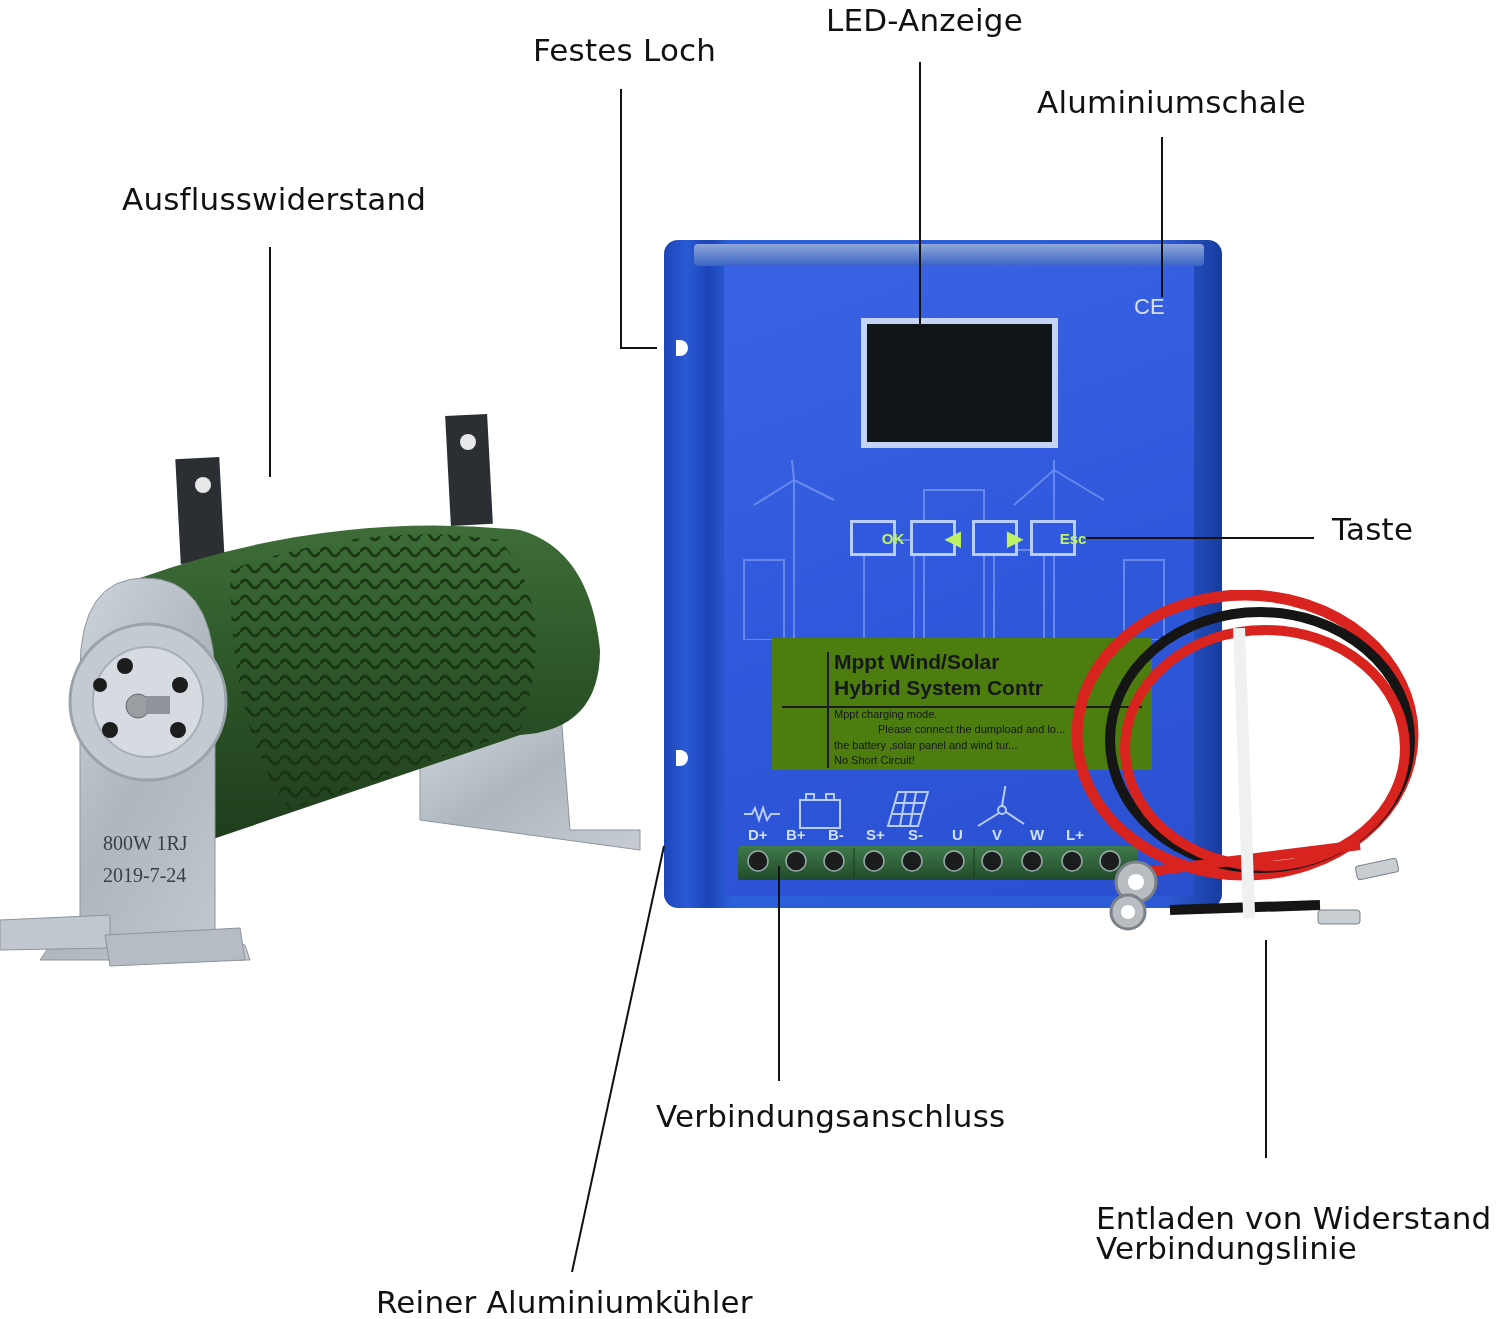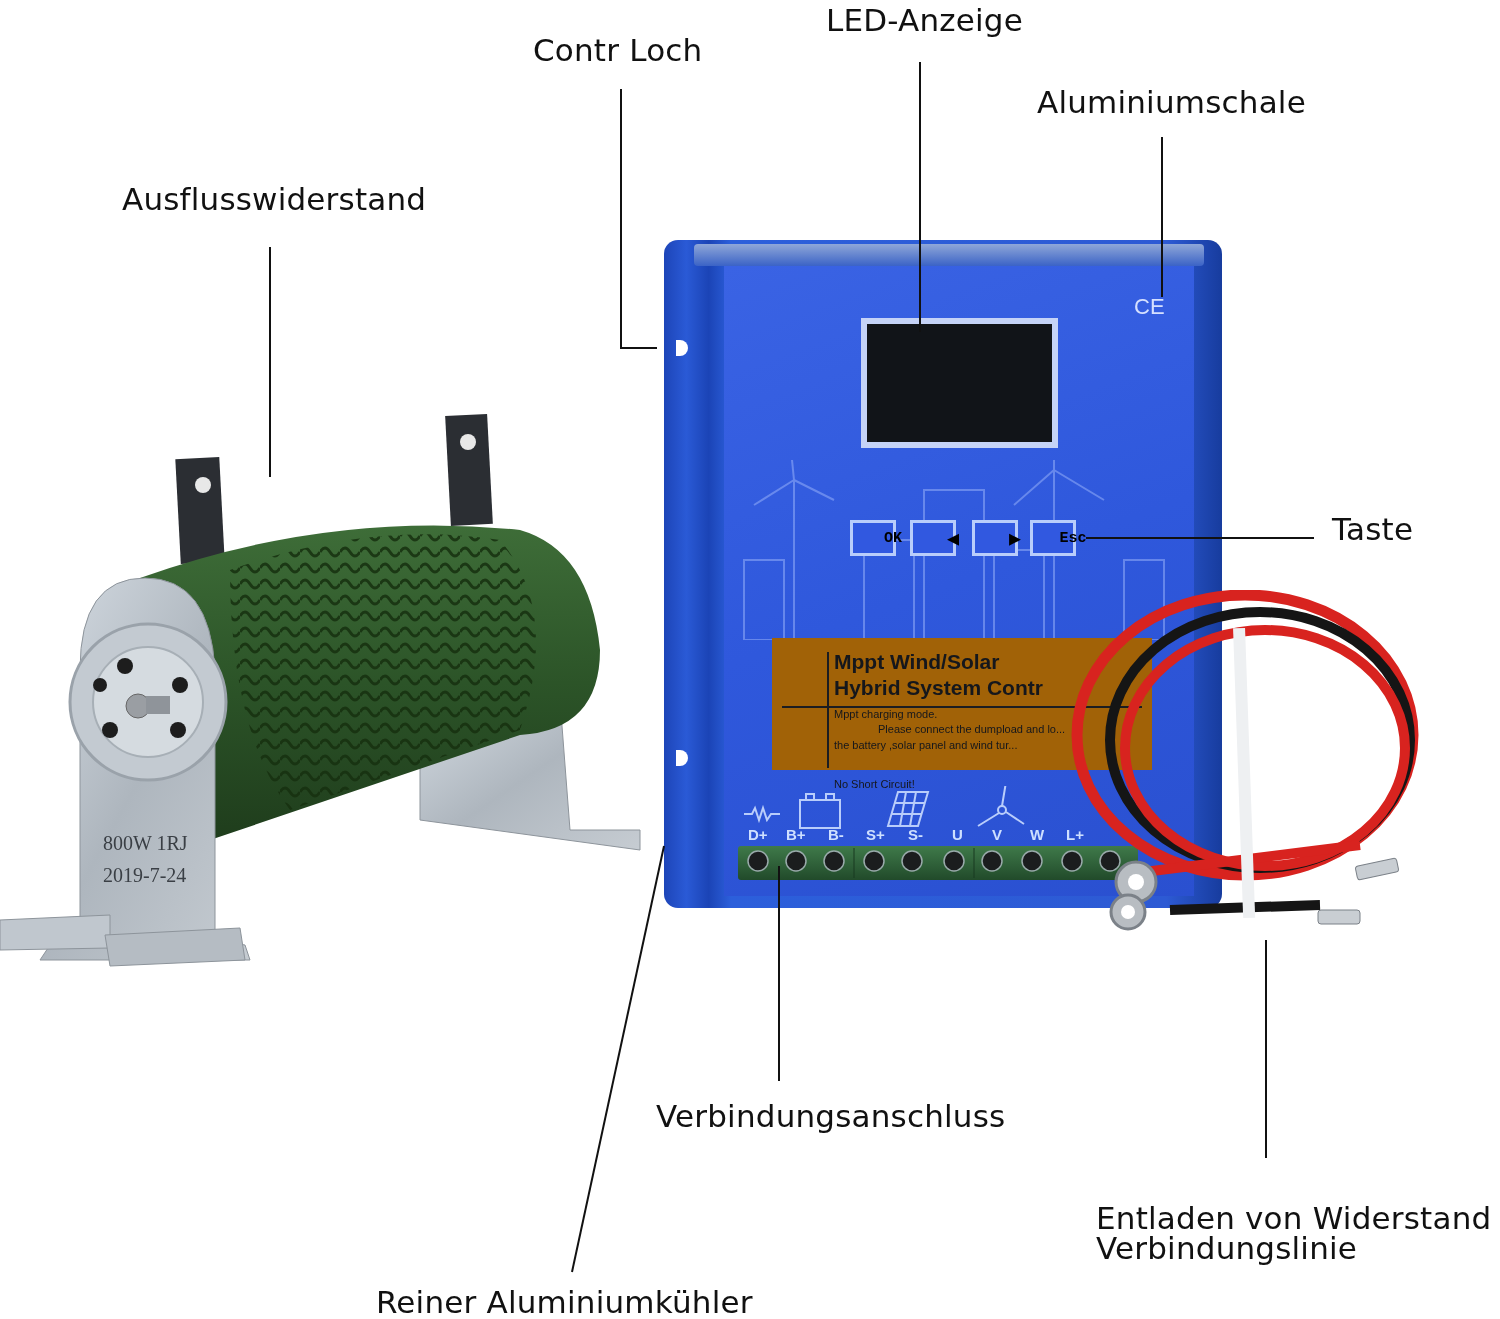--- a/index.html
+++ b/index.html
@@ -4,28 +4,28 @@
 <style>
   html, body { margin:0; padding:0; background:#ffffff; }
   body { width:1500px; height:1319px; position:relative; overflow:hidden;
          font-family:"DejaVu Sans", "Liberation Sans", sans-serif; }
   .label { position:absolute; font-size:31px; color:#111; white-space:nowrap; letter-spacing:0.2px; }
   .line { position:absolute; background:#111; }
   svg { position:absolute; }
   .panel-text { font-family:"Liberation Sans", sans-serif; }
   .term-label { position:absolute; color:#cfe0ff; font-size:15px; font-weight:bold; font-family:"Liberation Sans", sans-serif; }
   .btn { position:absolute; width:40px; height:36px; border:3px solid #b9cdfb; background:#3158e0; box-sizing:border-box;
-         color:#000000; font-weight:bold; font-family:Liberation Mono, monospace; font-size:15px;
+         color:#bef264; font-weight:bold; font-family:Liberation Sans, sans-serif; font-size:15px;
          display:flex; align-items:center; justify-content:center;padding-left:40px; }
 </style>
 </head>
 <body>
 
 <div class="label" style="left:826px; top:2px;">LED-Anzeige</div>
-<div class="label" style="left:533px; top:32px;">Contr Loch</div>
+<div class="label" style="left:533px; top:32px;">Festes Loch</div>
 <div class="label" style="left:1037px; top:84px;">Aluminiumschale</div>
 <div class="label" style="left:122px; top:181px;">Ausflusswiderstand</div>
 <div class="label" style="left:1332px; top:511px;">Taste</div>
 <div class="label" style="left:656px; top:1098px;">Verbindungsanschluss</div>
 <div class="label" style="left:1096px; top:1172px;margin-top:28px;">Entladen von Widerstand</div>
 <div class="label" style="left:1096px; top:1230px;">Verbindungslinie</div>
 <div class="label" style="left:376px; top:1284px;">Reiner Aluminiumkühler</div>
 
 <svg width="660" height="580" viewBox="0 0 660 580" style="left:0; top:400px;">
   <defs>
@@ -100,29 +100,29 @@
       <rect x="20" y="100" width="40" height="80"></rect>
       <rect x="400" y="100" width="40" height="80"></rect>
     </g>
   </svg>
 
   <div class="btn" style="left:186px; top:280px;">OK</div>
   <div class="btn" style="left:246px; top:280px; font-size:20px;">◀</div>
   <div class="btn" style="left:308px; top:280px; font-size:20px;">▶</div>
   <div class="btn" style="left:366px; top:280px;">Esc</div>
 
-  <div style="position:absolute; left:108px; top:398px; width:380px; height:132px; background:#a16207;">
+  <div style="position:absolute; left:108px; top:398px; width:380px; height:132px; background:#4d7c0f;">
     <div style="position:absolute; left:55px; top:14px; width:2px; height:116px; background:#1b1d22;"></div>
     <div style="position:absolute; left:10px; top:68px; width:360px; height:2px; background:#1b1d22;"></div>
     <div class="panel-text" style="position:absolute; left:62px; top:12px; font-size:21px; font-weight:bold; color:#15171c;">Mppt Wind/Solar</div>
     <div class="panel-text" style="position:absolute; left:62px; top:38px; font-size:21px; font-weight:bold; color:#15171c;">Hybrid System Contr</div>
     <div class="panel-text" style="position:absolute; left:62px; top:70px; font-size:11px; color:#15171c;text-align:right;">Mppt charging mode.</div>
     <div class="panel-text" style="position:absolute; left:62px; top:85px; font-size:11px; color:#15171c;padding-left:44px;">Please connect the dumpload and lo...</div>
     <div class="panel-text" style="position:absolute; left:62px; top:101px; font-size:11px; color:#15171c;">the battery ,solar panel and wind tur...</div>
-    <div class="panel-text" style="position:absolute; left:62px; top:116px; font-size:11px; color:#15171c;margin-top:24px;">No Short Circuit!</div>
+    <div class="panel-text" style="position:absolute; left:62px; top:116px; font-size:11px; color:#15171c;">No Short Circuit!</div>
   </div>
 
   <svg width="420" height="50" viewBox="0 0 420 50" style="left:76px; top:546px;">
     <path d="M4 28 H12 L15 22 L19 34 L23 22 L27 34 L31 28 H40" fill="none" stroke="#b9cdfb" stroke-width="2"></path>
     <g fill="none" stroke="#b9cdfb" stroke-width="2">
         <rect x="60" y="14" width="40" height="28"></rect>
         <rect x="66" y="8" width="8" height="6"></rect>
         <rect x="86" y="8" width="8" height="6"></rect>
       </g>
     <g fill="none" stroke="#b9cdfb" stroke-width="2">

